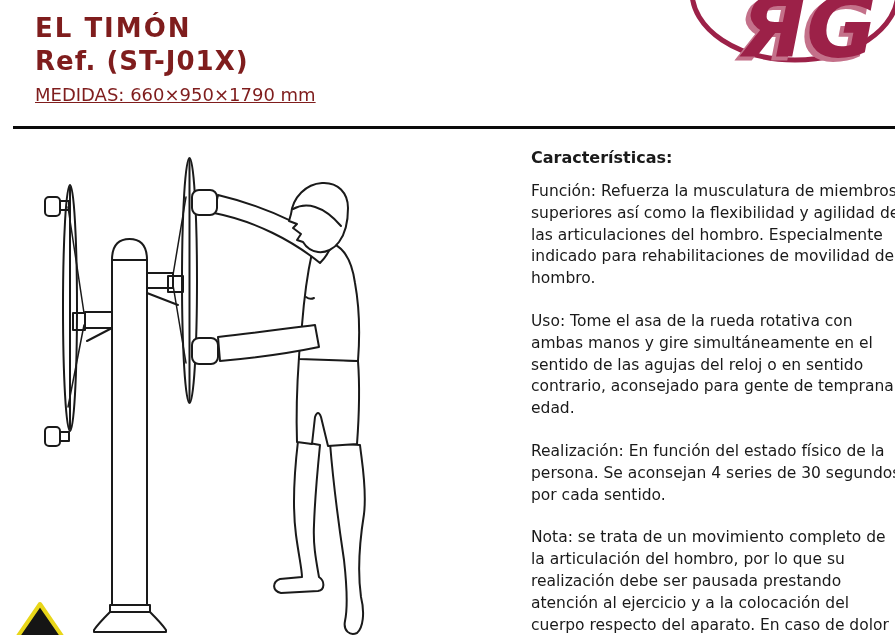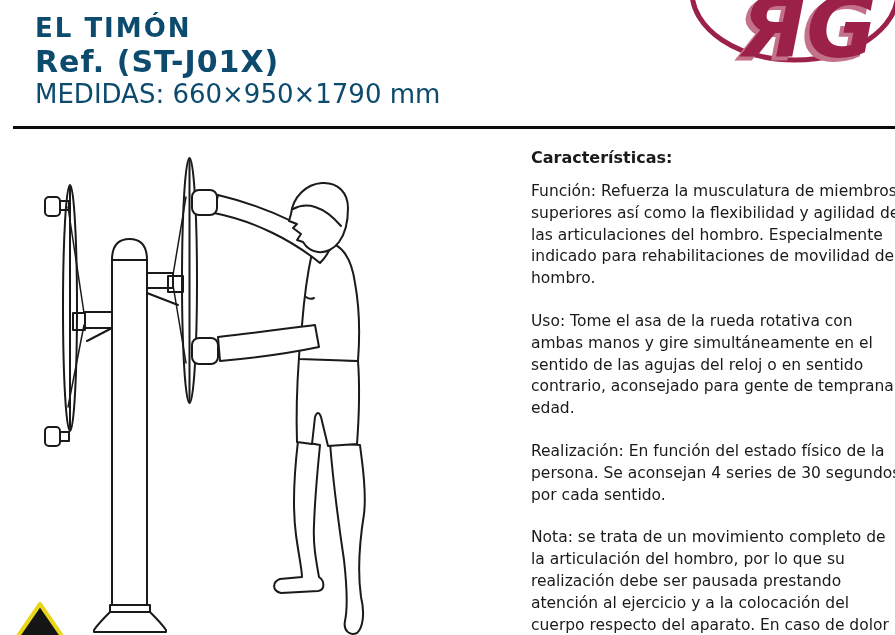--- a/index.html
+++ b/index.html
@@ -1,24 +1,24 @@
 <!DOCTYPE html>
 <html><head>
 <meta charset="utf-8">
 <style>
   * { margin:0; padding:0; box-sizing:border-box; }
   body { width:895px; height:635px; overflow:hidden; background:#ffffff;
          font-family:"DejaVu Sans","Liberation Sans",sans-serif; }
   .page { position:relative; width:895px; height:635px; background:#ffffff; overflow:hidden; }
 
   
-  .hdr { position:absolute; left:35px; top:12px; color:#0c4a6e; }
+  .hdr { position:absolute; left:35px; top:12px; color:#7f1d1d; }
   .hdr .t1 { font-size:26px; font-weight:bold; letter-spacing:2px; line-height:33px; }
-  .hdr .t2 { font-size:30px; font-weight:bold; letter-spacing:1px; line-height:33px; }
-  .hdr .t3 { font-size:26px; font-weight:normal; letter-spacing:0; line-height:33px; }
+  .hdr .t2 { font-size:26px; font-weight:bold; letter-spacing:1px; line-height:33px; }
+  .hdr .t3 { font-size:18px; font-weight:normal; letter-spacing:0; line-height:33px;text-decoration:underline; }
   .rule { position:absolute; left:13px; top:126px; width:882px; height:3px; background:#0a0a0a; }
 
   
   .logo { position:absolute; top:0; right:0; width:230px; height:80px; }
 
   
   .illus { position:absolute; left:10px; top:145px; width:380px; height:490px; }
 
   
   .col { position:absolute; left:531px; top:148px; width:372px; color:#1a1a1a; }

